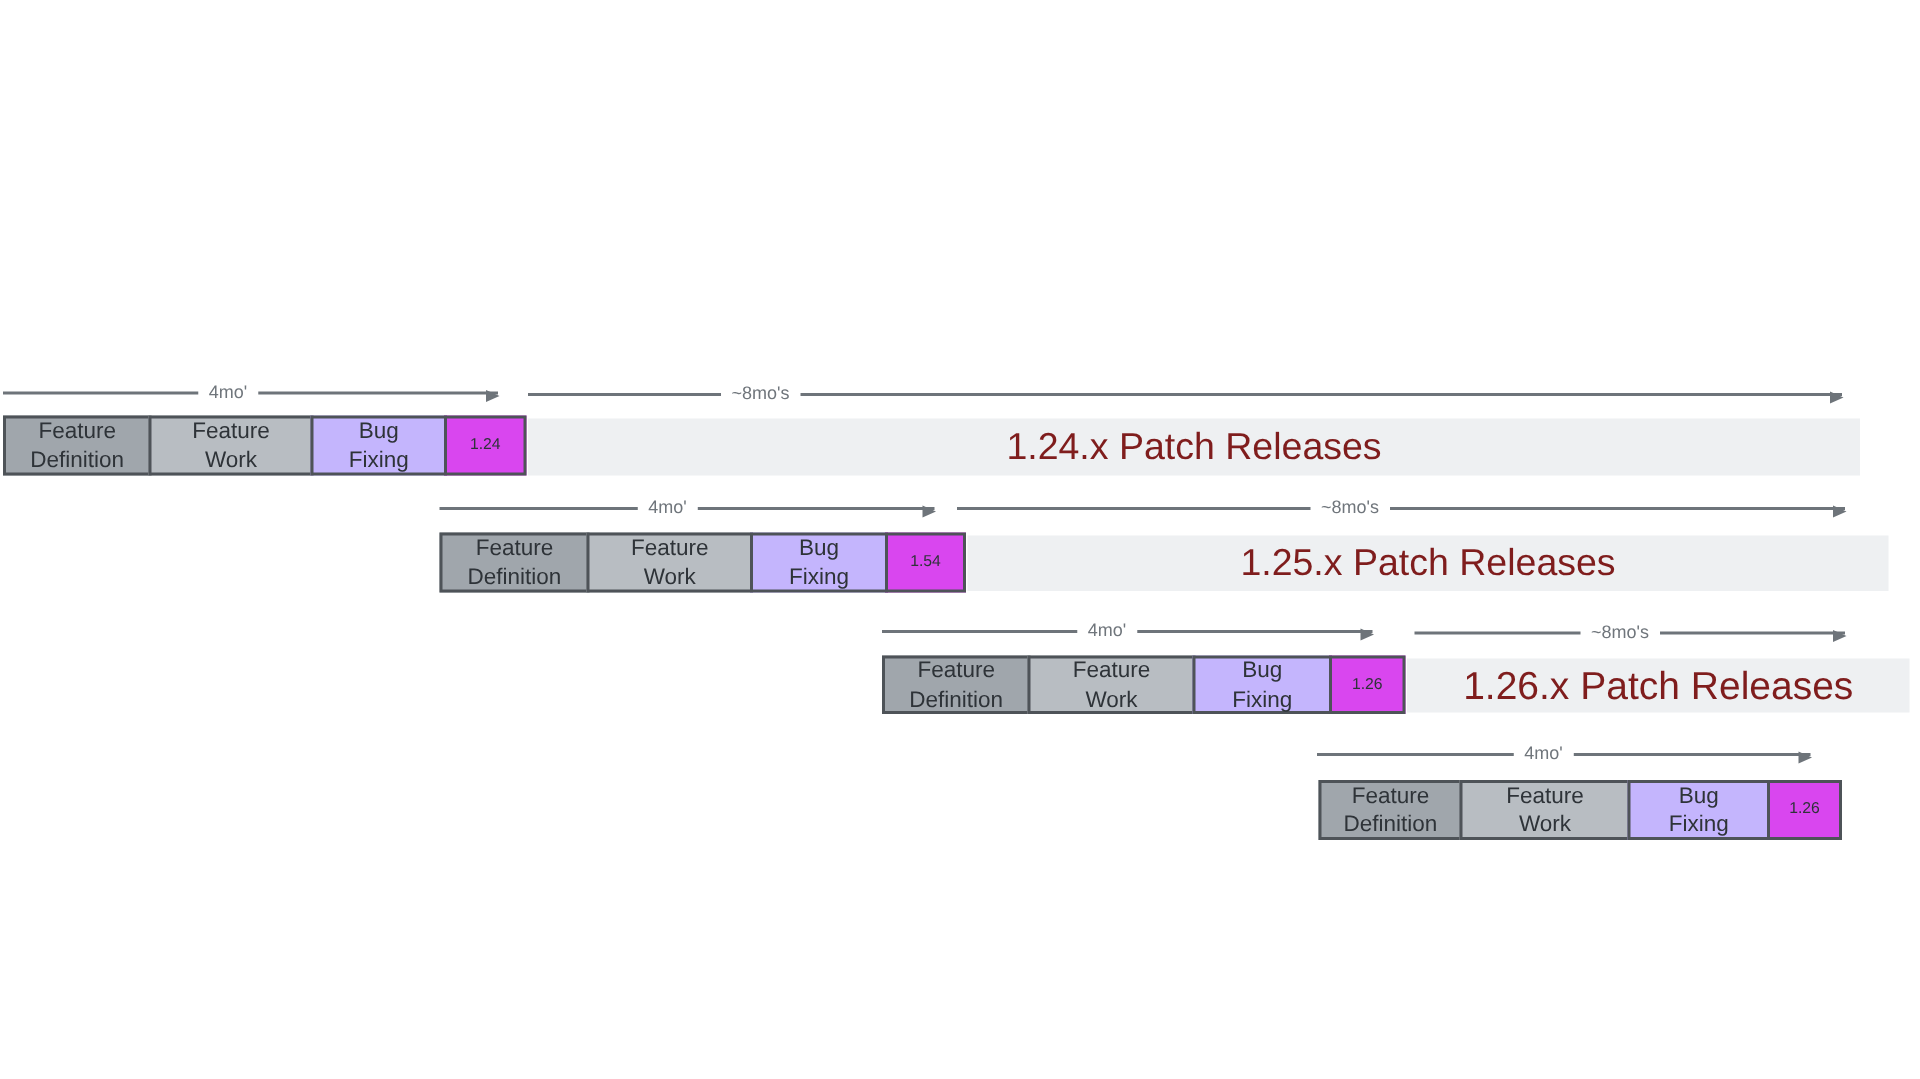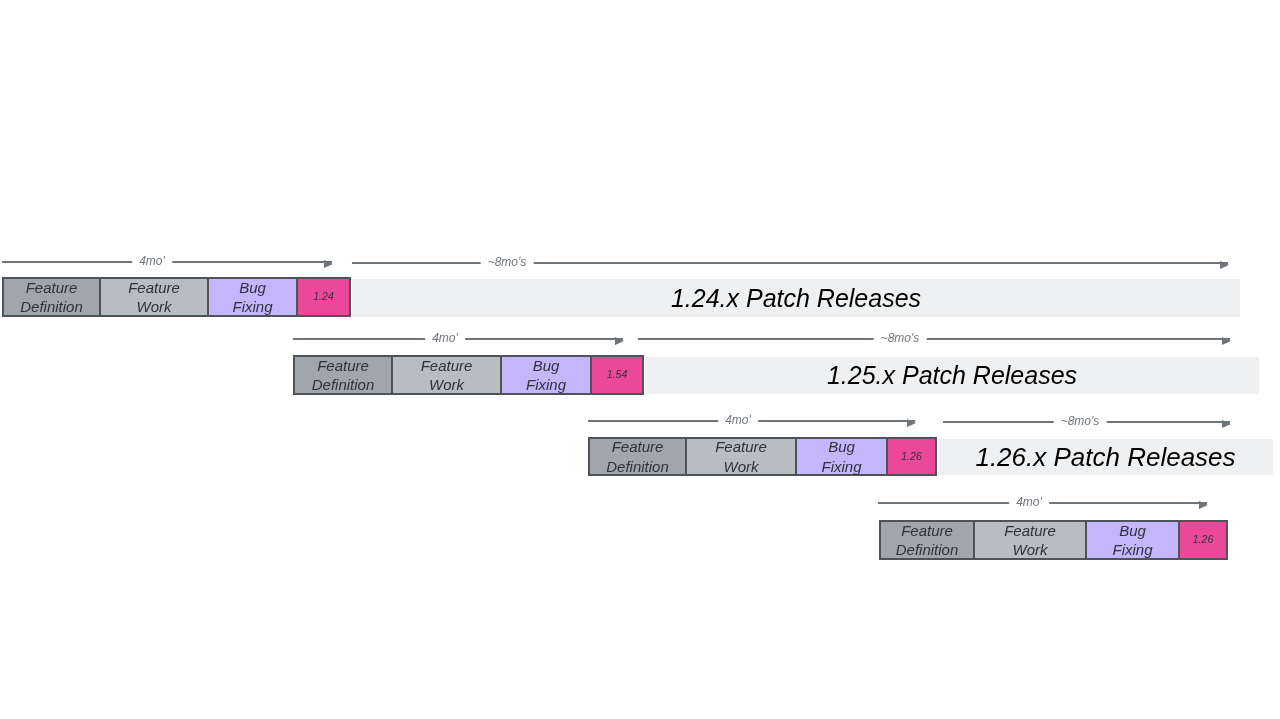--- a/index.html
+++ b/index.html
@@ -1,37 +1,37 @@
 <!DOCTYPE html>
 <html><head>
 <meta charset="utf-8">
 <style>
   html,body{margin:0;padding:0;background:#ffffff;}
   .canvas{position:relative;width:1280px;height:719px;background:#ffffff;
-          font-family:"Liberation Sans",sans-serif;overflow:hidden;font-style:italic;}
+          font-family:"Liberation Sans",sans-serif;overflow:hidden;}
   
   .arrow{position:absolute;height:0;border-top:2px solid #6e747a;z-index:1;}
   .arrow::after{content:"";position:absolute;right:-1px;top:-3px;width:0;height:0;
                 border-left:9px solid #6e747a;border-top:4px solid transparent;
                 border-bottom:4px solid transparent;}
   .alabel{position:absolute;transform:translateX(-50%);background:#ffffff;
           padding:0 7px;font-size:12px;line-height:15px;color:#70767c;
           white-space:nowrap;z-index:3;}
   
   .box{position:absolute;box-sizing:border-box;border:2px solid #4e5358;
        display:flex;align-items:center;justify-content:center;text-align:center;
        font-size:15px;line-height:1.3;color:#2e3338;z-index:2;}
   .box span{white-space:pre-line;}
   .fd{background:#a0a6ac;}
   .fw{background:#b8bdc2;}
   .bf{background:#c4b5fd;}
-  .ver{background:#ec4899;font-size:10.5px;}
+  .ver{background:#d946ef;font-size:10.5px;}
   
   .bar{position:absolute;background:#eef0f2;display:flex;align-items:center;
-       justify-content:center;font-size:25px;color:#000000;z-index:0;}
+       justify-content:center;font-size:25px;color:#7f1d1d;z-index:0;}
 </style>
 </head>
 <body>
 
 <div class="canvas">
 
   <div>
     <div class="arrow" style="left:2px;top:261px;width:330px"></div>
     <span class="alabel" style="left:152px;top:254px">4mo'</span>
     <div class="arrow" style="left:352px;top:262px;width:876px"></div>

